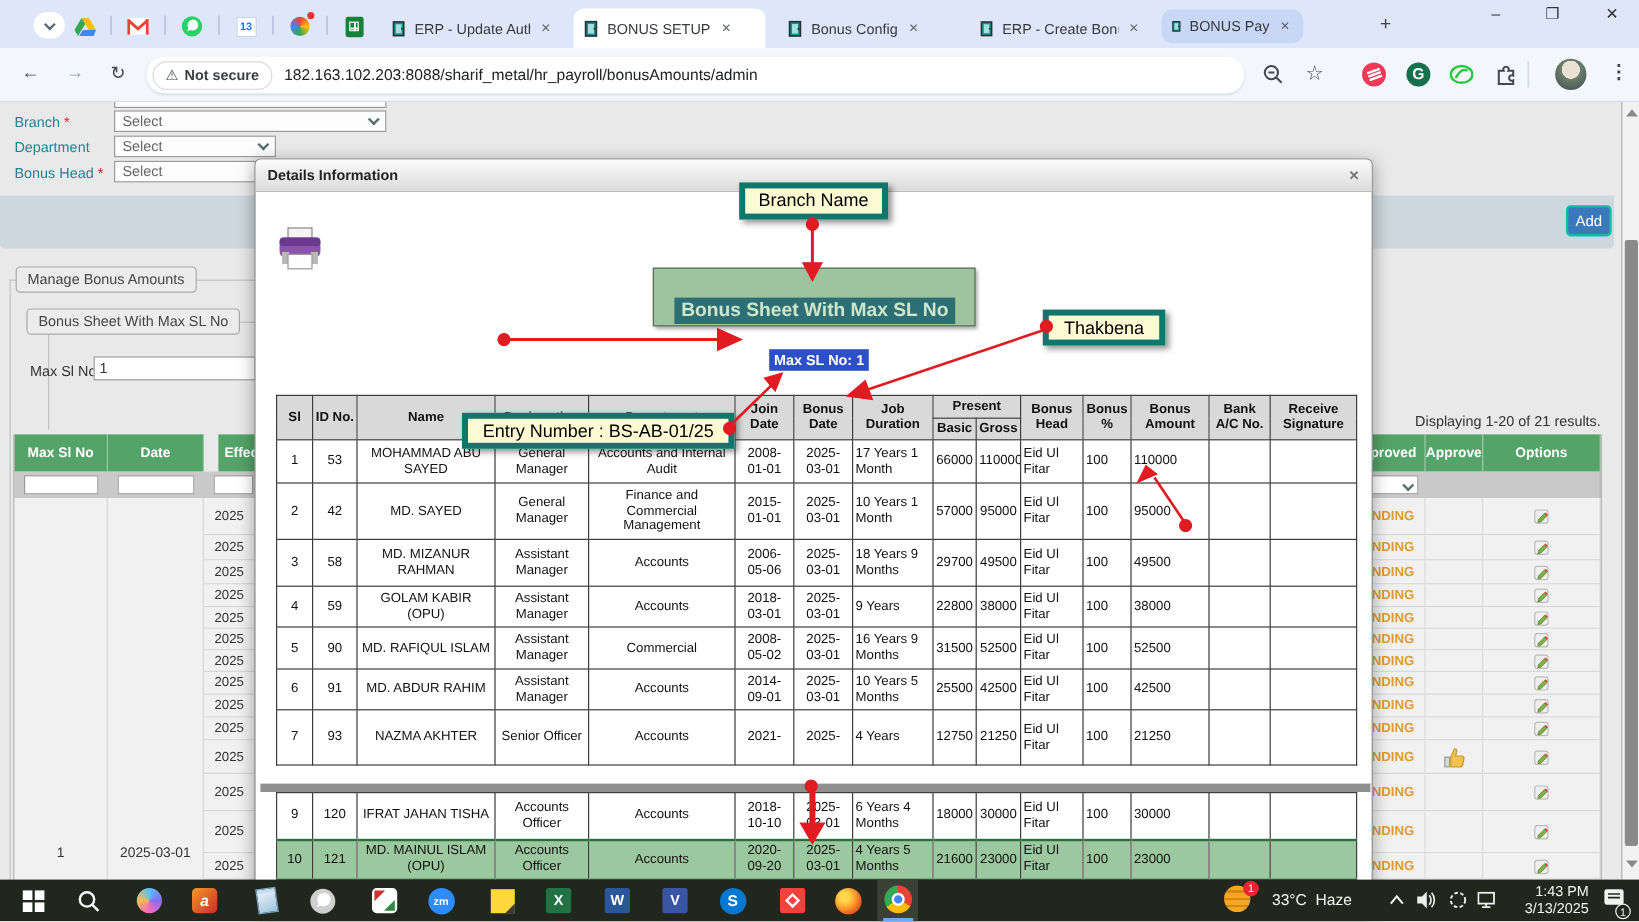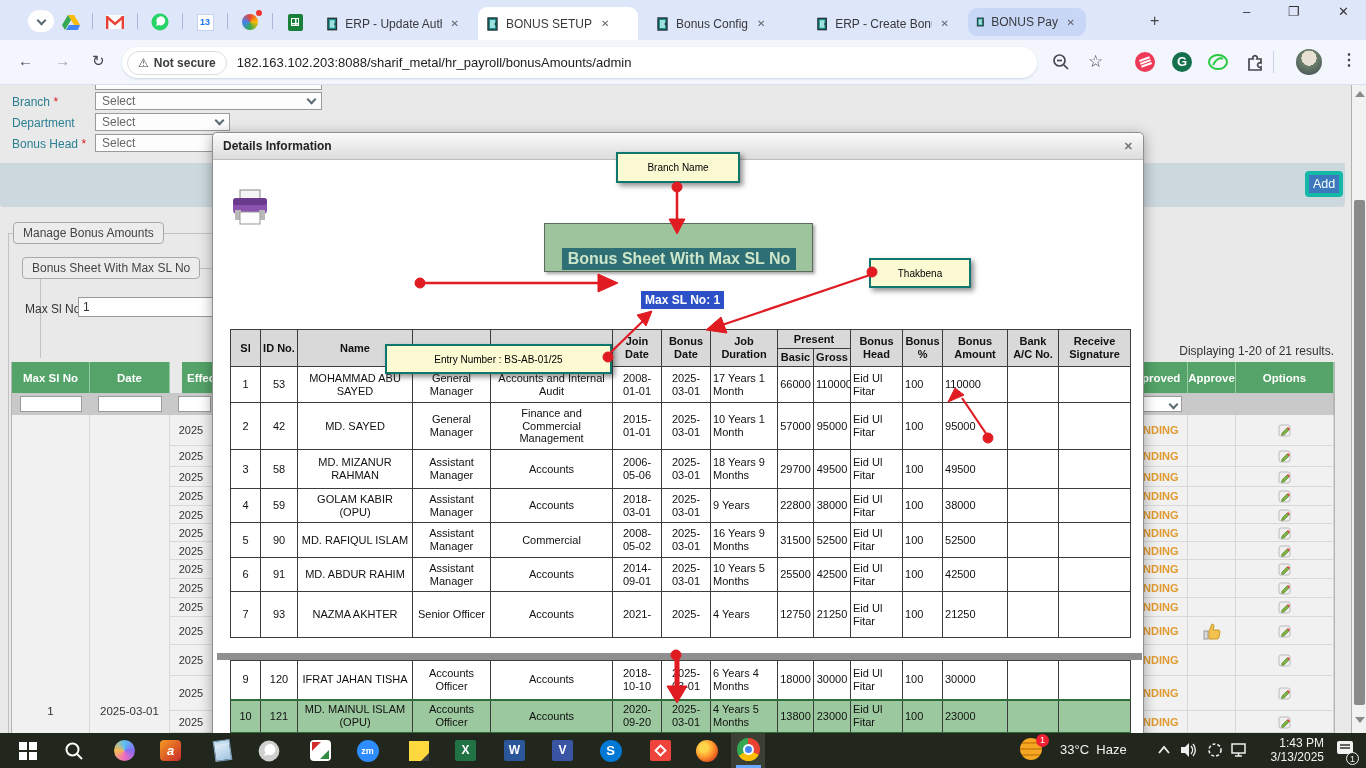--- a/index.html
+++ b/index.html
@@ -25,21 +25,21 @@
   .secchip{display:flex;align-items:center;gap:5px;border:1px solid #dadce0;border-radius:13px;height:24px;padding:0 10px;margin-left:5px;color:#3c4043;font-size:12px}
   .url{margin-left:10px;font-size:13px;color:#202124}
   .extdot{width:20px;height:20px;border-radius:50%}
   
   #page{position:absolute;left:0;top:85px;width:1366px;height:648px;background:#e9e9e9;z-index:1}
   .flabel{position:absolute;font-size:12px;color:#2a7f92}
   .req{color:#d22}
   .select{position:absolute;background:#fdfdfd;border:1px solid #9b9b9b;font-size:12px;color:#666;display:flex;align-items:center;padding:0 6px;justify-content:space-between}
   .chev{width:7px;height:7px;border-right:2px solid #5a6b74;border-bottom:2px solid #5a6b74;transform:rotate(45deg);margin-top:-3px}
   #addpanel{position:absolute;left:0;top:78px;width:1345px;height:44px;background:#ccd8de;border-radius:0 0 4px 4px}
-  #addbtn{position:absolute;left:1305px;top:86px;width:38px;height:26px;background:#3c79bc;border:4px solid #14b8a6;border-radius:4px;color:#fff;font-size:12.5px;display:flex;align-items:center;justify-content:center}
+  #addbtn{position:absolute;left:1305px;top:86px;width:38px;height:26px;background:#3c79bc;border:2px solid #14b8a6;border-radius:4px;color:#fff;font-size:12.5px;display:flex;align-items:center;justify-content:center}
   .legend{position:absolute;border:1px solid #a9a9a9;border-radius:4px;background:#ececec;font-size:12px;color:#444;display:flex;align-items:center;padding:0 9px;height:22px}
   .fline{position:absolute;background:#c2c2c2}
   
   .ghead{position:absolute;top:277px;height:31px;background:#54a368;color:#fff;font-weight:bold;font-size:11.5px;display:flex;align-items:center;justify-content:center;border-right:1px solid rgba(255,255,255,.4)}
   .gfilter{position:absolute;top:308px;height:22px;background:#c9c9c9;border-right:1px solid #b5b5b5}
   .ginput{position:absolute;background:#fff;border:1px solid #9a9a9a;height:16px}
   .gcell{position:absolute;background:#f1f1f1;border-right:1px solid #d8d8d8;border-bottom:1px solid #d8d8d8;overflow:hidden;display:flex;align-items:center;justify-content:center}
   .pending{color:#e09a2f;font-weight:bold;font-size:11px}
   #pagination{position:absolute;left:1150px;top:259px;width:184px;text-align:right;font-size:12px;color:#333}
   
@@ -58,21 +58,21 @@
   #sheetbottom{position:absolute;left:17px;top:527px}
   table.sheet{border-collapse:collapse;table-layout:fixed;width:900px;font-size:11px;color:#111;background:#fff}
   table.sheet th,table.sheet td{border:1px solid #3c3c3c;padding:0 2px;overflow:hidden;line-height:1.18;text-align:center}
   table.sheet th{background:#d9d9d9;font-size:11px;font-weight:bold}
   table.sheet td.l{text-align:left}
   tr.hl td{background:#9bc89e;border-top:2px solid #2f6e3a;border-bottom:2px solid #2f6e3a}
   #strip{position:absolute;left:4px;top:476px;width:925px;height:44px;background:#fbf8d8;border:1px solid #a3a3a3;box-shadow:0 3px 4px rgba(0,0,0,.3);font-size:13px;color:#111}
   #band{position:absolute;left:4px;top:520px;width:925px;height:7px;background:#8f8f8f}
   
   #annot{position:absolute;left:0;top:0;width:1366px;height:768px;z-index:40;pointer-events:none}
-  .callout{position:absolute;background:#fcfad2;border:2px solid #0f766e;box-shadow:3px 3px 5px rgba(40,40,40,.5);display:flex;align-items:center;justify-content:center;font-size:10px;color:#000;text-align:center}
+  .callout{position:absolute;background:#fcfad2;border:5px solid #0f766e;box-shadow:3px 3px 5px rgba(40,40,40,.5);display:flex;align-items:center;justify-content:center;font-size:15px;color:#000;text-align:center}
   #notebox{position:absolute;left:818px;top:442px;width:340px;height:58px;background:#fcfad2;border:1px solid #555;box-shadow:3px 3px 5px rgba(40,40,40,.5);font-size:13.5px;color:#000;padding:3px 8px;line-height:1.3}
   #arrowsvg{position:absolute;left:0;top:0;z-index:5}
   
   #taskbar{position:absolute;left:0;top:733px;width:1366px;height:35px;background:#22271d;z-index:60;display:flex;align-items:center}
   .tbicon{position:absolute;top:5px;width:25px;height:25px;display:flex;align-items:center;justify-content:center}
   .traytxt{color:#f2f2f2;font-size:13px}
   .sq{display:inline-block}
 </style>
 </head>
 <body>
@@ -662,21 +662,21 @@
             </tr>
             <tr class="hl" style="height:33px">
               <td class="">10</td>
               <td class="">121</td>
               <td class="">MD. MAINUL ISLAM (OPU)</td>
               <td class="">Accounts Officer</td>
               <td class="">Accounts</td>
               <td class="">2020-09-20</td>
               <td class="">2025-03-01</td>
               <td class="l">4 Years 5 Months</td>
-              <td class="">13800</td>
+              <td class="">21600</td>
               <td class="">23000</td>
               <td class="l">Eid Ul Fitar</td>
               <td class="l">100</td>
               <td class="l">23000</td>
               <td class=""></td>
               <td class=""></td>
             </tr>
           </tbody>
         </table>
       </div>

